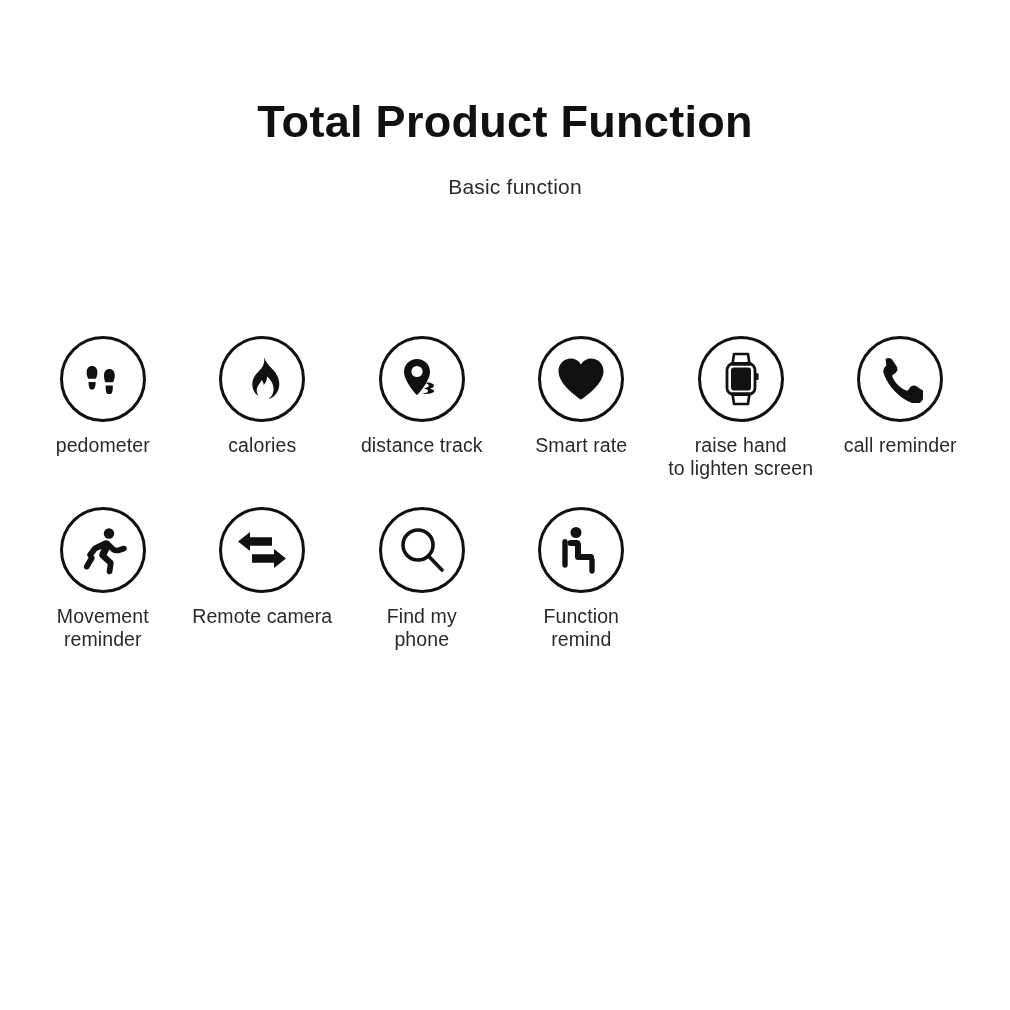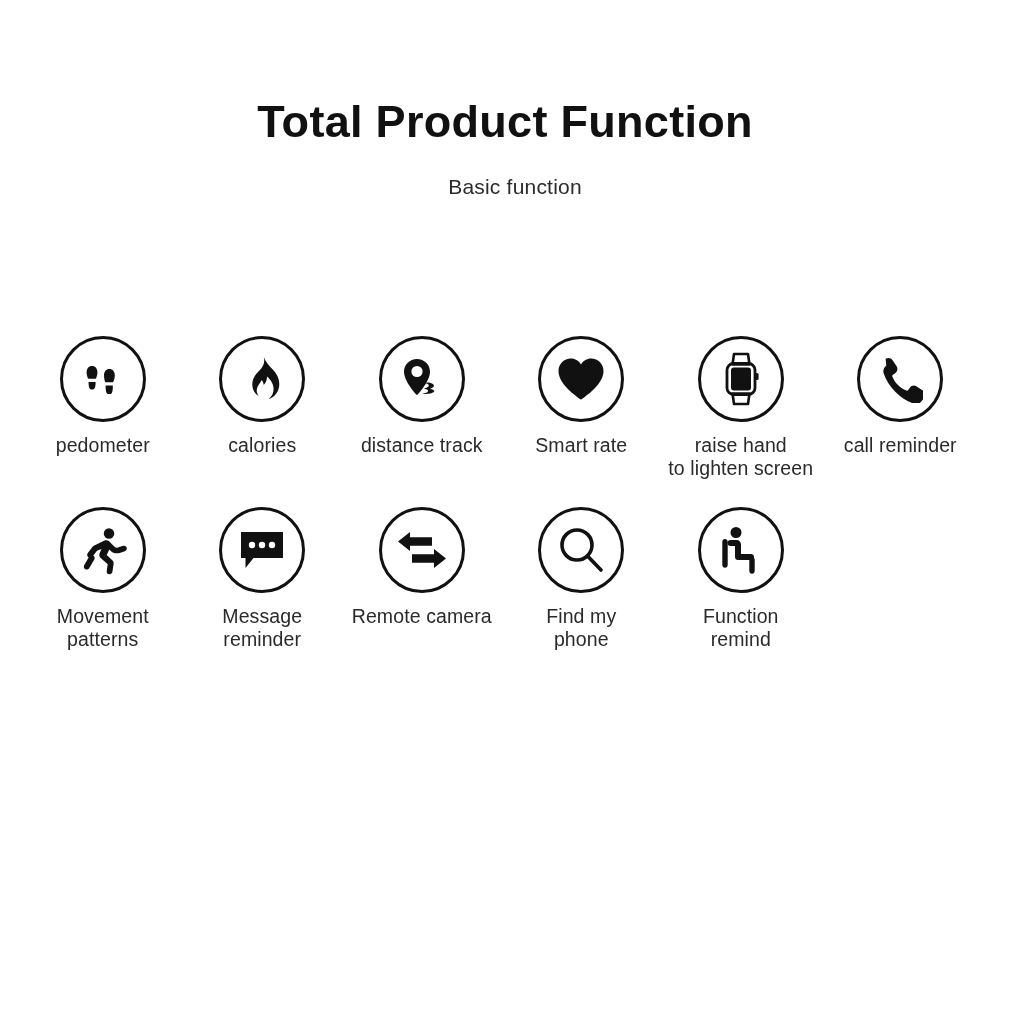--- a/index.html
+++ b/index.html
@@ -186,37 +186,23 @@
       <div class="badge">
         <span>
           <svg width="50" height="50" viewBox="0 0 50 50">
             <circle cx="31" cy="8.5" r="5.2" fill="#111"></circle>
             <path d="M26.5 15.5c1.6-0.7 3.4-0.4 4.6 0.8l5.4 5.4c0.9 0.9 2.2 1.2 3.4 0.8l5.2-1.7c1.5-0.5 3.1 0.3 3.6 1.8 0.5 1.5-0.3 3.1-1.8 3.6l-5.2 1.7c-3.2 1.1-6.8 0.2-9.2-2.2l-1.2-1.2-2.6 5.6 5.6 5.1c1 0.9 1.5 2.2 1.3 3.6l-1.2 8c-0.2 1.6-1.7 2.7-3.3 2.4-1.6-0.2-2.7-1.7-2.4-3.3l1-6.6-7-6.4c-1.4-1.3-1.8-3.3-1-5l1.8-4-4.5 1.8-4.6 6c-1 1.3-2.8 1.5-4.1 0.5-1.3-1-1.5-2.8-0.5-4.1l5-6.5c0.4-0.5 0.9-0.9 1.5-1.2z" fill="#111"></path>
             <path d="M15.2 30.5c1.4 0.8 1.9 2.6 1.1 4l-5 8.6c-0.8 1.4-2.6 1.9-4 1.1-1.4-0.8-1.9-2.6-1.1-4l5-8.6c0.8-1.4 2.6-1.9 4-1.1z" fill="#111"></path>
           </svg>
         </span>
       </div>
       <div class="label">Movement
-patterns</div>
-    </div>
-
-    <div class="cell">
-      <div class="badge">
-        <span>
-          <svg width="50" height="44" viewBox="0 0 50 44">
-            <path d="M4 4h42v26H16.5L8.5 40V30H4z" fill="#111"></path>
-            <circle cx="15" cy="17" r="3.2" fill="#fff"></circle>
-            <circle cx="25" cy="17" r="3.2" fill="#fff"></circle>
-            <circle cx="35" cy="17" r="3.2" fill="#fff"></circle>
-          </svg>
-        </span>
-      </div>
-      <div class="label">Message
 reminder</div>
     </div>
+
 
 
     <div class="cell">
       <div class="badge">
         <span>
           <svg width="52" height="42" viewBox="0 0 52 42">
             <path d="M2 12.5L14 3v5.2h22v8.6H14V22z" fill="#111"></path>
             <path d="M50 29.5L38 39v-5.2H16v-8.6h22V20z" fill="#111"></path>
           </svg>
         </span>

